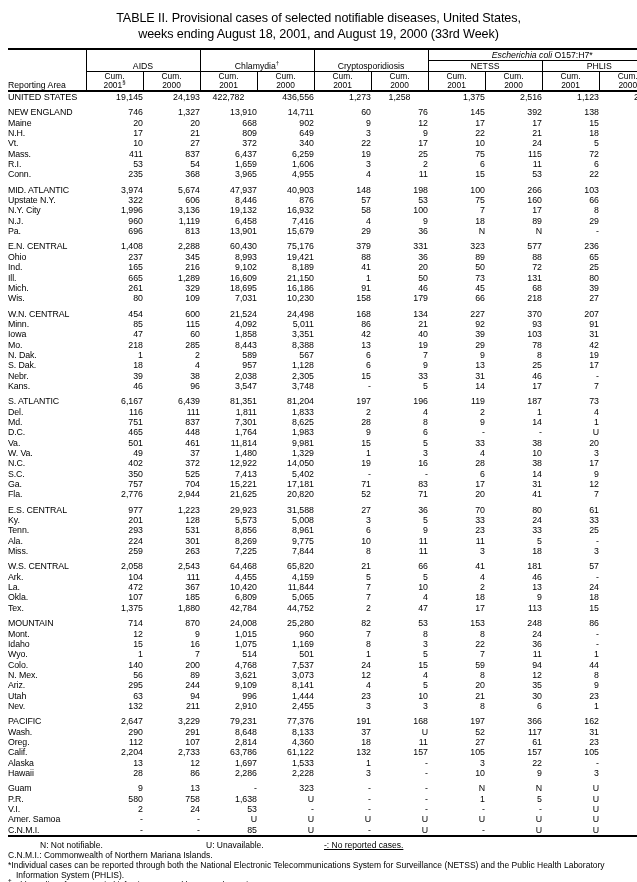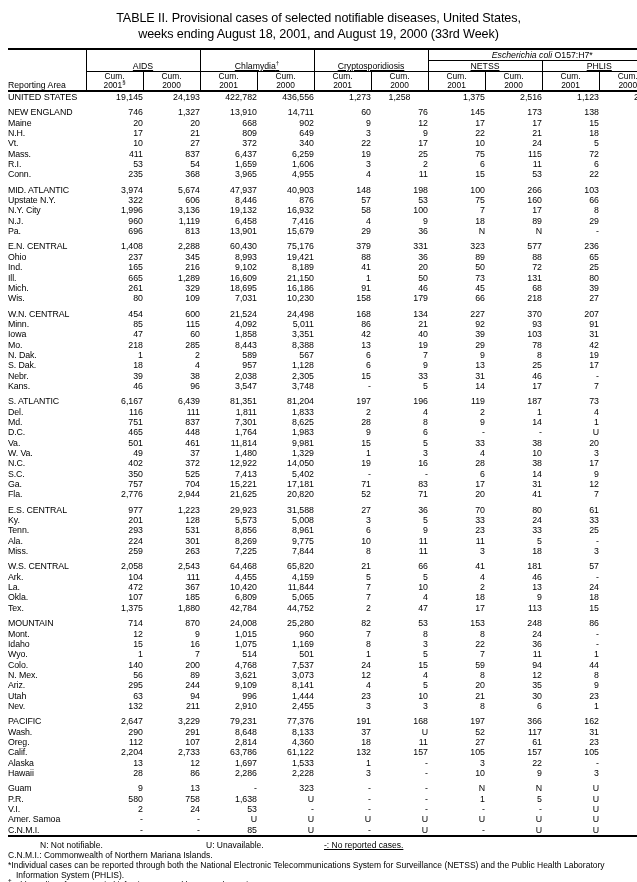--- a/index.html
+++ b/index.html
@@ -40,21 +40,20 @@
     margin:0;
     vertical-align:bottom;
     font-weight:normal;
   }
   
   .hdr-group{
     text-align:center;
     font-weight:bold;
     font-size:8.7px;
     padding-bottom:1px;
-    text-decoration:underline;
   }
   .hdr-sub{
     text-align:center;
     font-weight:bold;
     font-size:8.4px;
     line-height:9px;
     padding-bottom:2px;
   }
   .hdr-area{
     text-align:left;
@@ -199,42 +198,42 @@
           <span>Cum.</span><br>
           <span>2000</span>
         </td>
       </tr>
     </thead>
     <tbody id="tbody">
         <tr class="drow us">
           <td class="area" style="border-bottom: 0px;">UNITED STATES</td>
           <td class="num" style="border-bottom: 0px;">19,145</td>
           <td class="num" style="border-bottom: 0px;">24,193</td>
-          <td class="num" style="border-bottom: 0px;">422,782</td>
+          <td class="num" style="border-bottom: 0px; text-align: center;">422,782</td>
           <td class="num" style="border-bottom: 0px;">436,556</td>
           <td class="num" style="border-bottom: 0px;">1,273</td>
           <td class="num" style="border-bottom: 0px; text-align: center;">1,258</td>
           <td class="num" style="border-bottom: 0px;">1,375</td>
           <td class="num" style="border-bottom: 0px;">2,516</td>
           <td class="num" style="border-bottom: 0px;">1,123</td>
           <td class="num" style="border-bottom: 0px;">2,262</td>
         </tr>
         <tr class="spacer">
           <td colspan="11"></td>
         </tr>
         <tr class="drow region">
           <td class="area">NEW ENGLAND</td>
           <td class="num">746</td>
           <td class="num">1,327</td>
           <td class="num">13,910</td>
           <td class="num">14,711</td>
           <td class="num">60</td>
           <td class="num">76</td>
           <td class="num">145</td>
-          <td class="num">173</td>
+          <td class="num">392</td>
           <td class="num">138</td>
           <td class="num">254</td>
         </tr>
         <tr class="drow state">
           <td class="area">Maine</td>
           <td class="num">20</td>
           <td class="num">20</td>
           <td class="num">668</td>
           <td class="num">902</td>
           <td class="num">9</td>

